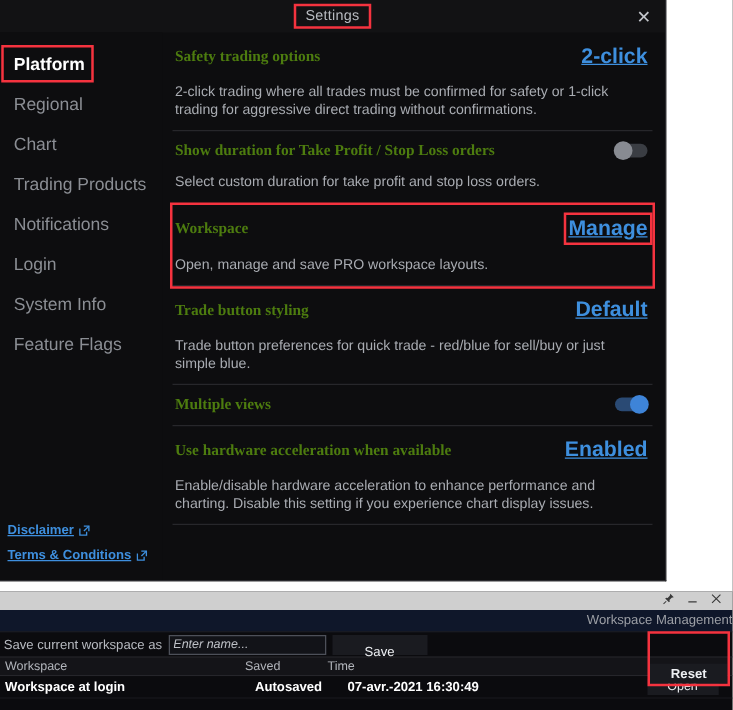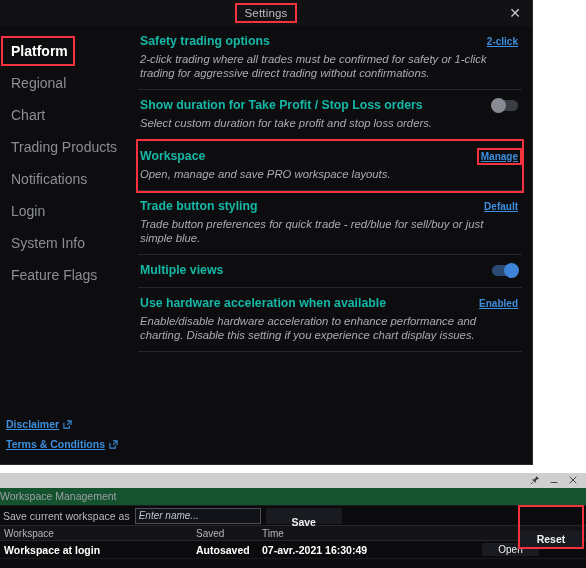--- a/index.html
+++ b/index.html
@@ -133,39 +133,39 @@
   }
   .row-head {
     display: flex;
     align-items: center;
     justify-content: space-between;
     gap: 10px;
   }
   .row-title {
     font-size: 12.3px;
     font-weight: bold;
-    color: #14b8a6;
+    color: #4d7c0f;
     line-height: 15px;
+    font-family: Liberation Serif, serif;
   }
   .row-action {
-    font-size: 10px;
+    font-size: 17px;
     color: #3e8fde;
     text-decoration: underline;
     font-weight: bold;
     cursor: pointer;
     white-space: nowrap;
     padding: 1px 2px;
   }
   .row-desc {
     font-size: 11.3px;
     color: #a9acb2;
     line-height: 13.5px;
-    margin-top: 4px;
+    margin-top: 12px;
     max-width: 358px;
-    font-style: italic;
   }
 
   
   .toggle {
     width: 26px;
     height: 11px;
     border-radius: 6px;
     position: relative;
     cursor: pointer;
     flex: 0 0 auto;
@@ -241,24 +241,24 @@
   .ws-chrome .cbtn {
     color: #333;
     font-size: 10px;
     line-height: 10px;
     cursor: pointer;
     display: inline-block;
   }
   .ws-title {
     height: 17px;
     flex: 0 0 17px;
-    background: #14532d;
+    background: #0f172a;
     color: #9c9fa5;
     font-size: 10.5px;
-    text-align: left;
+    text-align: right;
     line-height: 17px;
     border-bottom: 1px solid #1d1d21;
   }
   .ws-saverow {
     height: 19px;
     flex: 0 0 19px;
     display: flex;
     align-items: center;
     background: #0b0b0e;
     padding-left: 3px;
@@ -280,21 +280,21 @@
     font-family: "Liberation Sans", sans-serif;
     padding: 0 3px;
     outline: none;
   }
   .ws-input::placeholder { color: #bfc2c8; font-style: italic; }
   .ws-btn {
     background: #1a1b20;
     border: none;
     color: #eef0f3;
     font-size: 10.5px;
-    font-weight: bold;
+    font-weight: normal;
     font-family: "Liberation Sans", sans-serif;
     height: 15px;
     width: 76px;
     cursor: pointer;
     padding: 8px;
     text-align: center;
   }
   .ws-reset-wrap {
     position: absolute;
     right: 4px;
@@ -326,31 +326,32 @@
     font-size: 10px;
     color: #b2b5bb;
     padding-left: 4px;
   }
   .ws-trow {
     display: flex;
     height: 17px;
     align-items: center;
     background: #0b0b0e;
     border-bottom: 1px solid #1b1b1f;
+    gap: 8px;
   }
   .ws-trow div {
     font-size: 10.5px;
     color: #ffffff;
     font-weight: bold;
     padding-left: 4px;
   }
   .col-ws { width: 188px; flex: 0 0 188px; }
   .col-saved { width: 62px; flex: 0 0 62px; }
   .col-time { width: 200px; flex: 0 0 200px; }
-  .col-act { flex: 1 1 auto; display: flex; align-items: center; }
+  .col-act { flex: 1 1 auto; display: flex; align-items: center; justify-content: center; }
   .open-btn {
     background: #1a1b20;
     border: none;
     color: #eef0f3;
     font-size: 10px;
     font-family: "Liberation Sans", sans-serif;
     height: 13px;
     width: 57px;
     cursor: pointer;
     padding: 0;

